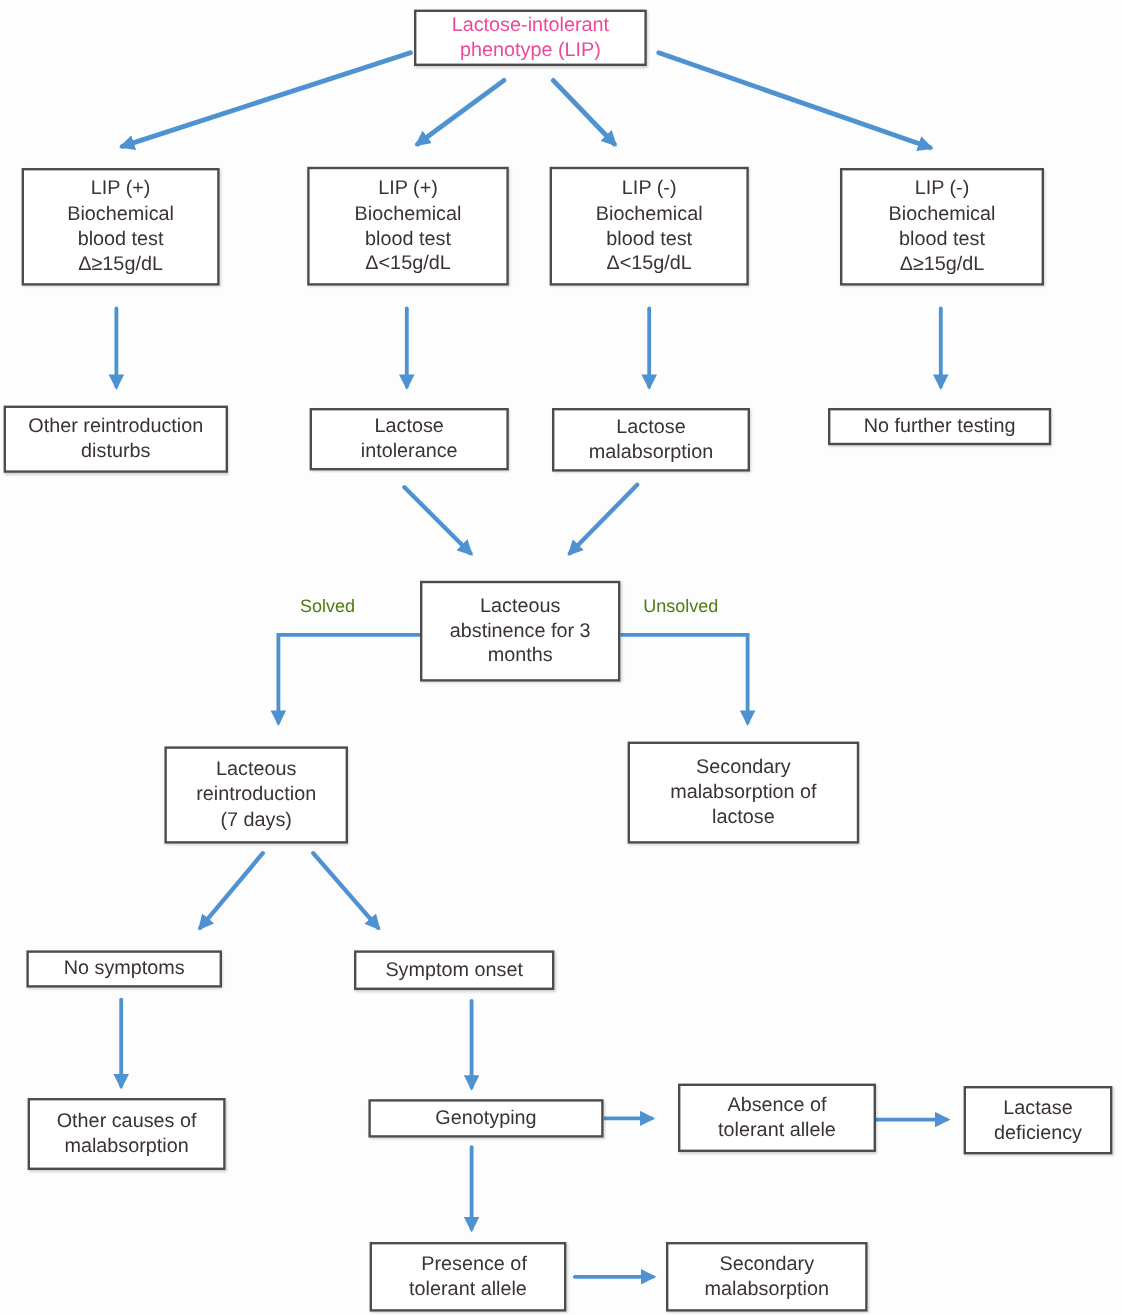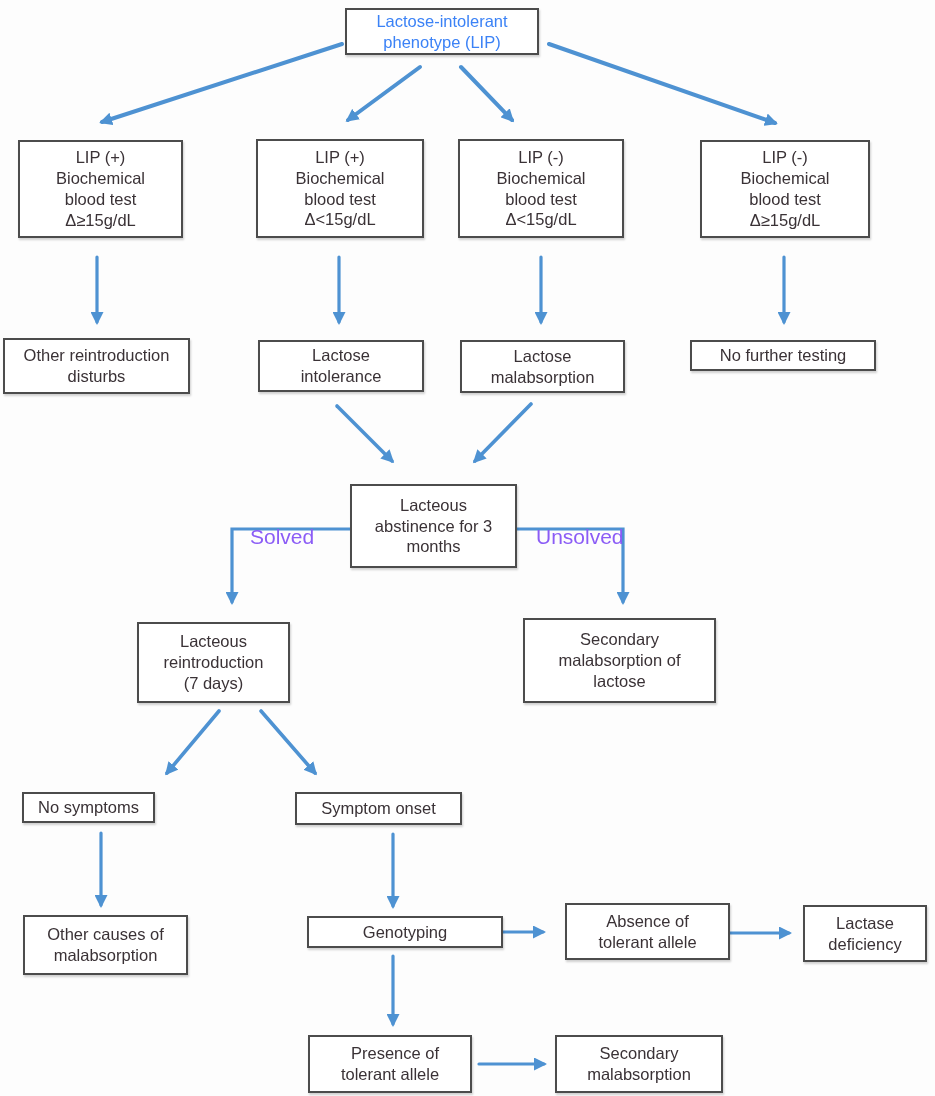--- a/index.html
+++ b/index.html
@@ -25,26 +25,25 @@
     border: 2px solid #4c4c4c;
     display: flex;
     align-items: center;
     justify-content: center;
     text-align: center;
     font-size: 16.5px;
     line-height: 1.27;
     box-shadow: 1px 1.5px 2px rgba(0,0,0,0.18);
   }
   .node > span { white-space: pre-line; }
-  .node.title { color: #3b82f6; }
+  .node.title { color: #ec4899; }
   .edge-label {
     position: absolute;
-    font-size: 21px;
-    color: #8b5cf6;
-    margin-top: 28px;
+    font-size: 15px;
+    color: #4d7c0f;
   }
 </style>
 </head>
 <body>
 
 <div class="stage">
 
   <svg class="arrows" viewBox="0 0 935 1096" xmlns="http://www.w3.org/2000/svg">
     <defs>
       <marker id="ah" markerUnits="userSpaceOnUse" markerWidth="15" markerHeight="13" refX="10" refY="6.5" orient="auto">
@@ -148,21 +147,21 @@
 reintroduction
 (7 days)</span>
   </div>
 
   <div class="node" style="left:523px; top:618px; width:193px; height:85px;">
     <span>Secondary
 malabsorption of
 lactose</span>
   </div>
 
-  <div class="node" style="left:22px; top:792px; width:133px; height:31px;">
+  <div class="node" style="left:22px; top:792px; width:163px; height:31px;">
     <span>No symptoms</span>
   </div>
 
   <div class="node" style="left:295px; top:792px; width:167px; height:33px;">
     <span>Symptom onset</span>
   </div>
 
   <div class="node" style="left:23px; top:915px; width:165px; height:60px;">
     <span>Other causes of
 malabsorption</span>

